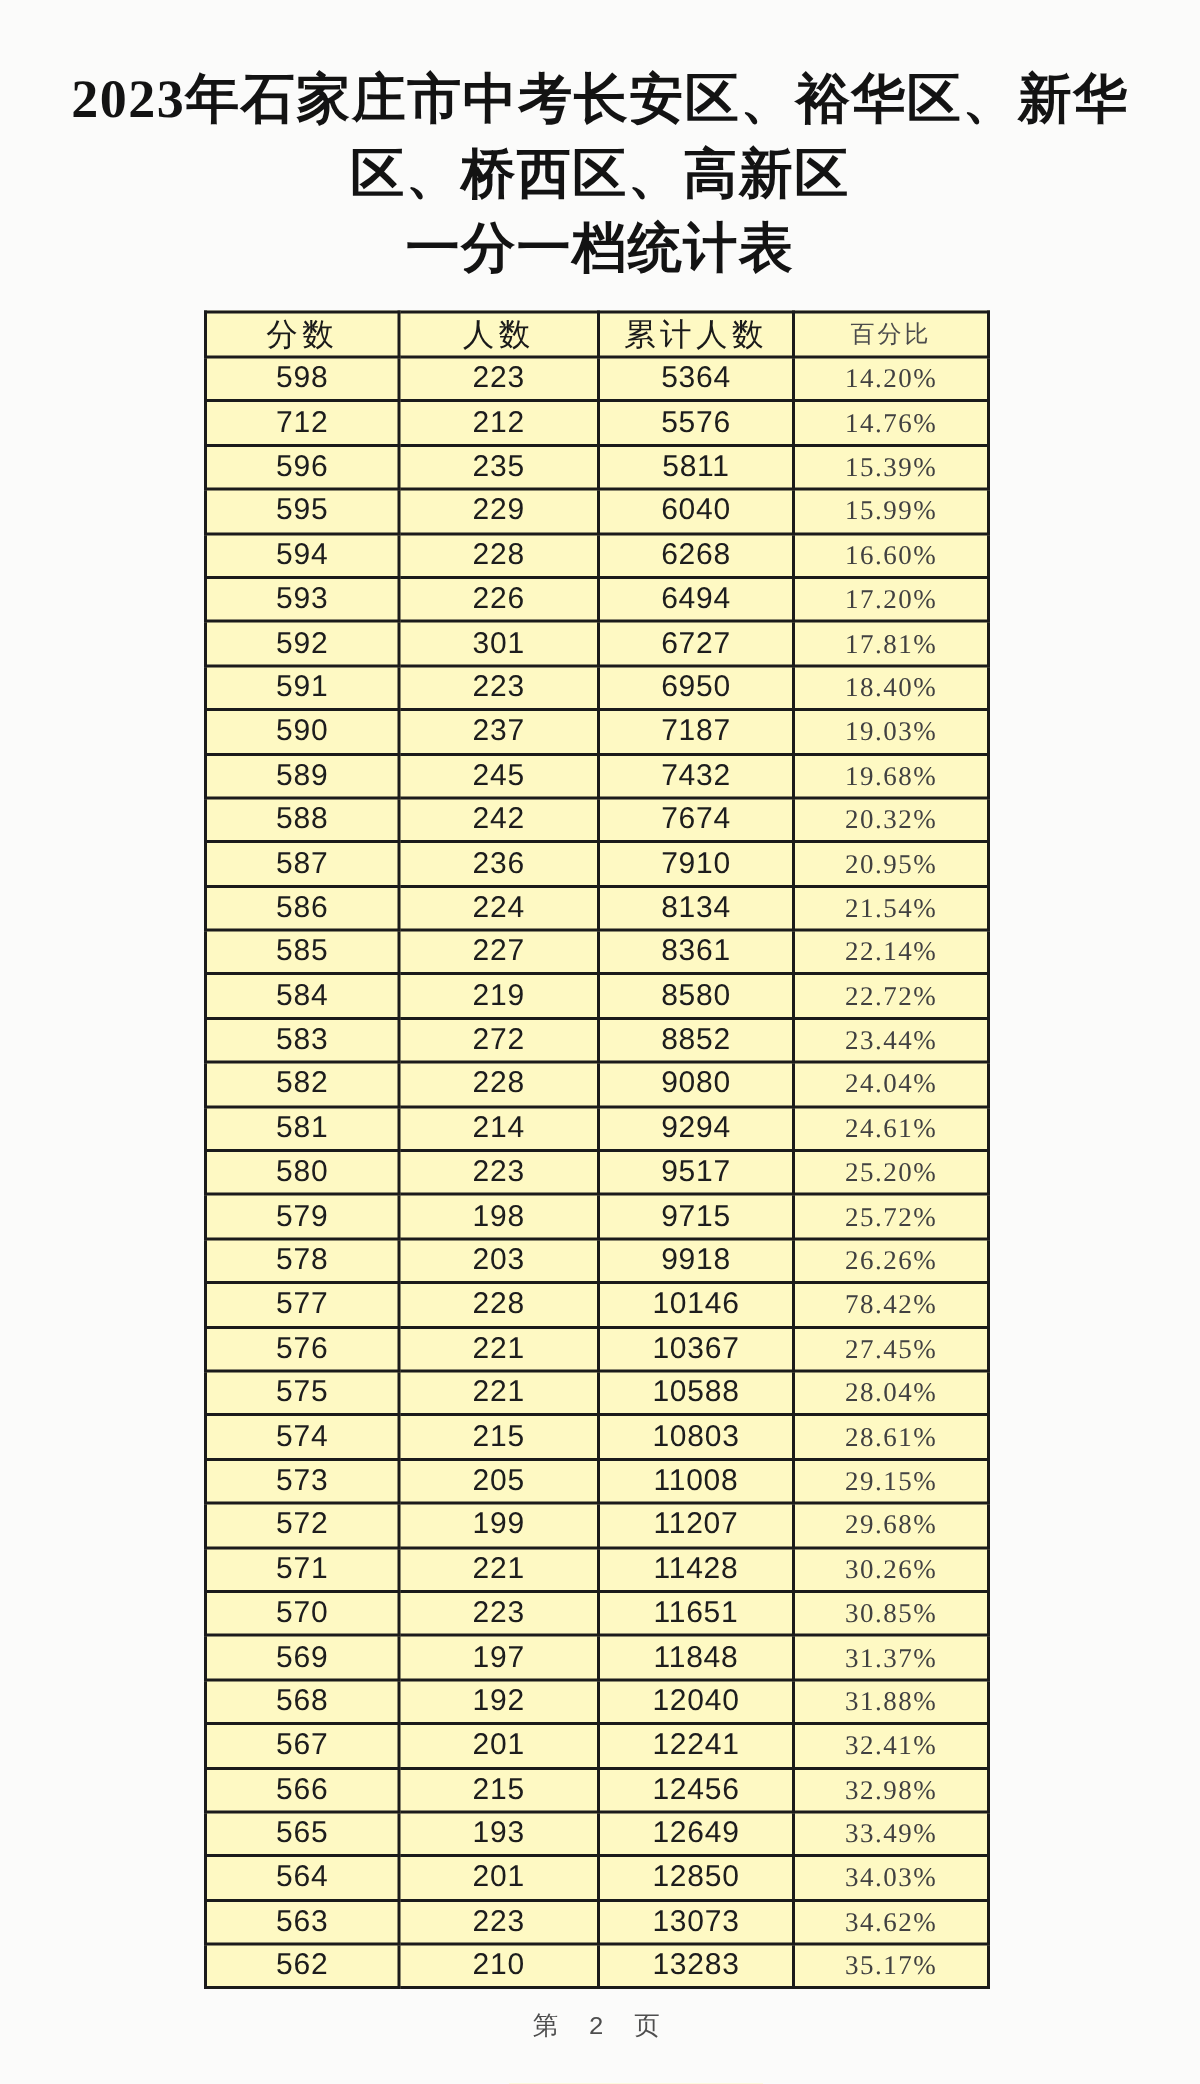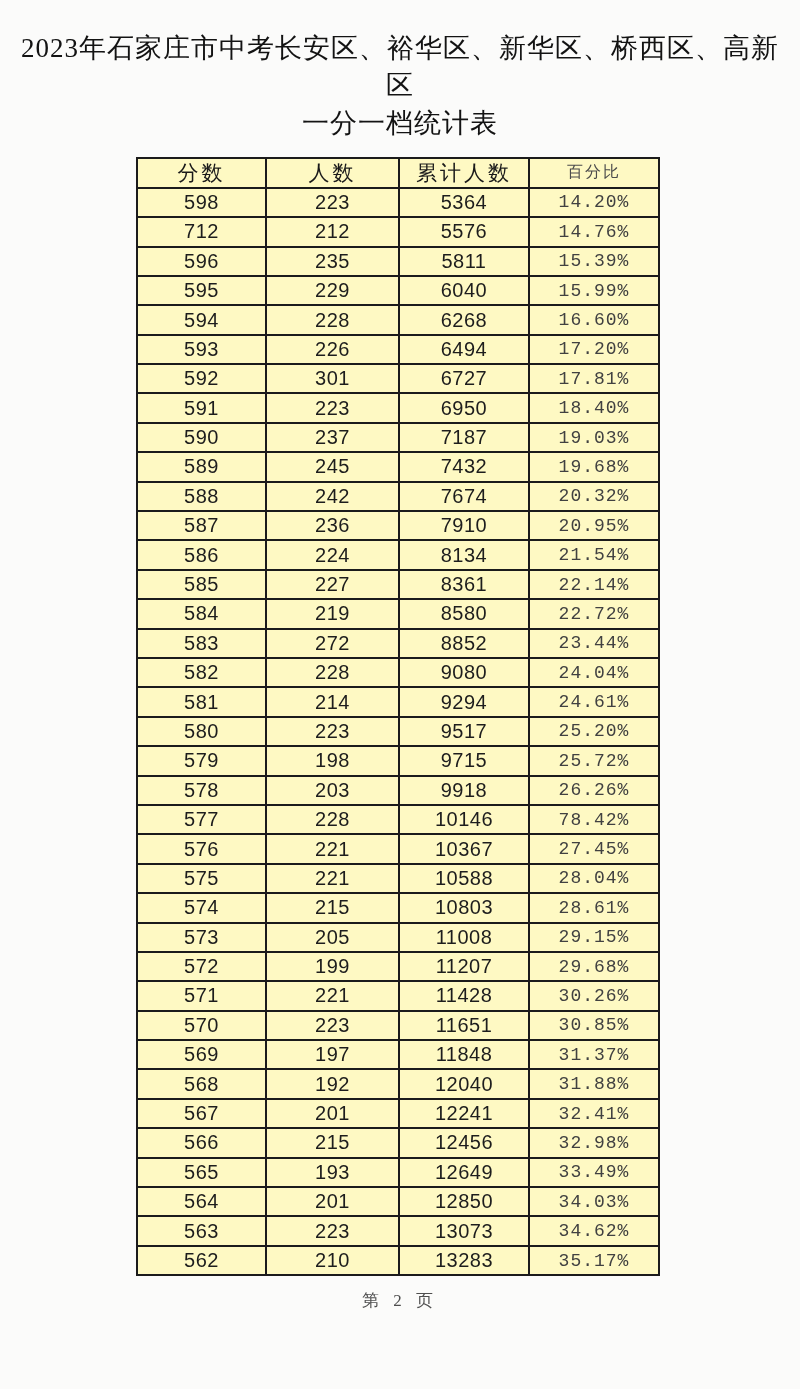--- a/index.html
+++ b/index.html
@@ -5,25 +5,25 @@
   html, body { margin: 0; padding: 0; }
   body {
     width: 800px; height: 1389px;
     background: #fbfbfa;
     font-family: "Liberation Sans", sans-serif;
     overflow: hidden;
   }
   .page { width: 800px; height: 1389px; position: relative; }
 
   .title {
-    margin: 4px; padding: 26px 8px 0 8px;
+    margin: 16px; padding: 26px 8px 0 8px;
     text-align: center;
     font-family: "Liberation Serif", "DejaVu Serif", serif;
-    font-weight: normal;
-    font-size: 27px;
+    font-weight: bold;
+    font-size: 36px;
     line-height: 1.38;
     color: #131313;
     letter-spacing: 1px;
   }
 
   table.score-table {
     border-collapse: collapse;
     margin: 15px 0 0 136px;
     table-layout: fixed;
     width: 522px;
@@ -57,30 +57,30 @@
     color: #4c4c4c;
     letter-spacing: 2px;
   }
   .score-table td.num {
     font-family: "Liberation Sans", sans-serif;
     font-size: 20px;
     color: #1d1d1d;
     letter-spacing: 0.5px;
   }
   .score-table td.pct {
-    font-family: Liberation Mono, monospace;
+    font-family: Liberation Serif, serif;
     font-size: 18px;
     color: #414141;
     letter-spacing: 1px;
   }
 
   .footer {
     margin-top: 13px;
     text-align: center;
-    font-family: Liberation Serif, serif;
+    font-family: Liberation Mono, monospace;
     font-size: 17px;
     color: #4e4e4e;
     letter-spacing: 5px;
   }
 </style>
 </head>
 <body>
 
 <div class="page">
 

